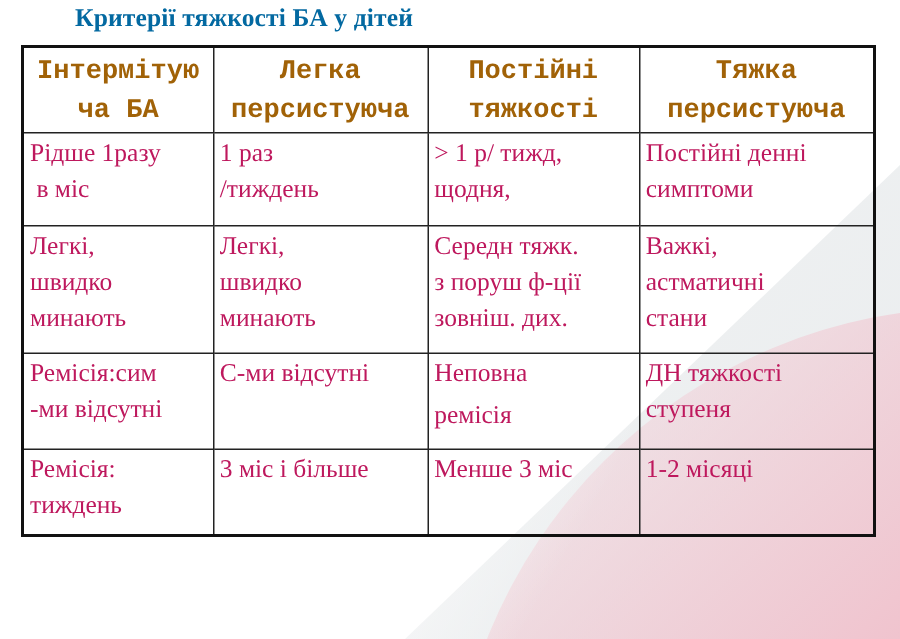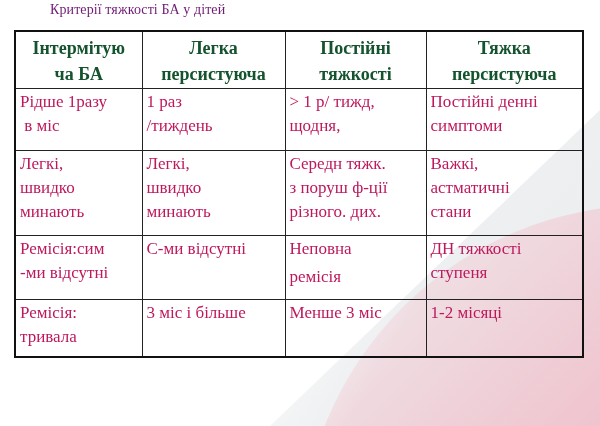--- a/index.html
+++ b/index.html
@@ -37,23 +37,23 @@
       left: 0; top: 0;
       width: 600px; height: 426px;
       background: linear-gradient(120deg, rgba(255,255,255,1) 45%, rgba(255,255,255,0) 70%);
       z-index: 2;
       pointer-events: none;
     }
     .title {
       position: absolute;
       left: 50px;
       top: 2px;
-      font-size: 14px;
-      font-weight: normal;
-      color: #701a75;
+      font-size: 17px;
+      font-weight: bold;
+      color: #0369a1;
       z-index: 5;
       letter-spacing: 0.1px;
     }
     table.criteria {
       position: absolute;
       left: 14px;
       top: 30px;
       width: 570px;
       border-collapse: collapse;
       z-index: 5;
@@ -65,28 +65,29 @@
       vertical-align: top;
       font-size: 17px;
       line-height: 24px;
       color: #be185d;
       background: transparent;
     }
     table.criteria {
       border: 2px solid #111;
     }
     table.criteria th {
-      color: #14532d;
+      color: #a16207;
       font-weight: bold;
       text-align: center;
       font-size: 18px;
       line-height: 26px;
       padding: 3px 2px 1px 2px;
       height: 52px;
       vertical-align: middle;
+      font-family: Liberation Mono, monospace;
     }
     col.c1 { width: 127px; }
     col.c2 { width: 143px; }
     col.c3 { width: 141px; }
     col.c4 { width: 157px; }
     tr.r1 td { height: 59px; }
     tr.r2 td { height: 82px; margin-left: 11px; }
     tr.r3 td { height: 54px; }
     tr.r4 td { height: 61px; margin-left: 15px; }
     tr.r5 td { height: 54px; }
@@ -156,21 +157,21 @@
         <span class="cell-line">минають</span>
       </td>
       <td>
         <span class="cell-line">Легкі,</span>
         <span class="cell-line">швидко</span>
         <span class="cell-line">минають</span>
       </td>
       <td>
         <span class="cell-line">Середн тяжк.</span>
         <span class="cell-line">з поруш ф-ції</span>
-        <span class="cell-line">різного. дих.</span>
+        <span class="cell-line">зовніш. дих.</span>
       </td>
       <td>
         <span class="cell-line">Важкі,</span>
         <span class="cell-line">астматичні</span>
         <span class="cell-line">стани</span>
       </td>
     </tr>
     <tr class="r4">
       <td>
         <span class="cell-line">Ремісія:сим</span>
@@ -184,21 +185,21 @@
         <span class="cell-line" style="margin-top:4px">ремісія</span>
       </td>
       <td>
         <span class="cell-line">ДН тяжкості</span>
         <span class="cell-line">ступеня</span>
       </td>
     </tr>
     <tr class="r5">
       <td>
         <span class="cell-line">Ремісія:</span>
-        <span class="cell-line">тривала</span>
+        <span class="cell-line">тиждень</span>
       </td>
       <td>
         <span class="cell-line">3 міс і більше</span>
       </td>
       <td>
         <span class="cell-line">Менше 3 міс</span>
       </td>
       <td>
         <span class="cell-line">1-2 місяці</span>
       </td>

